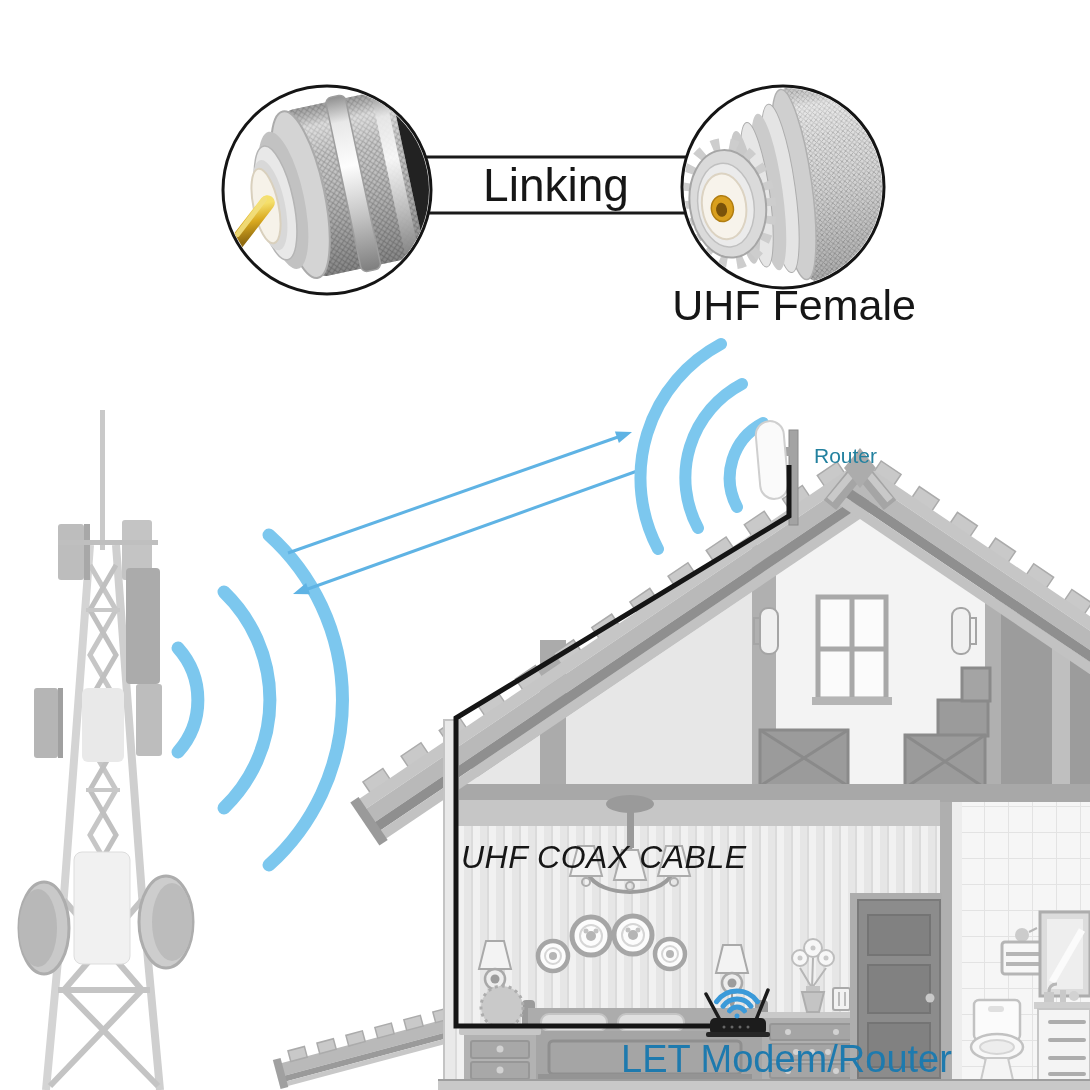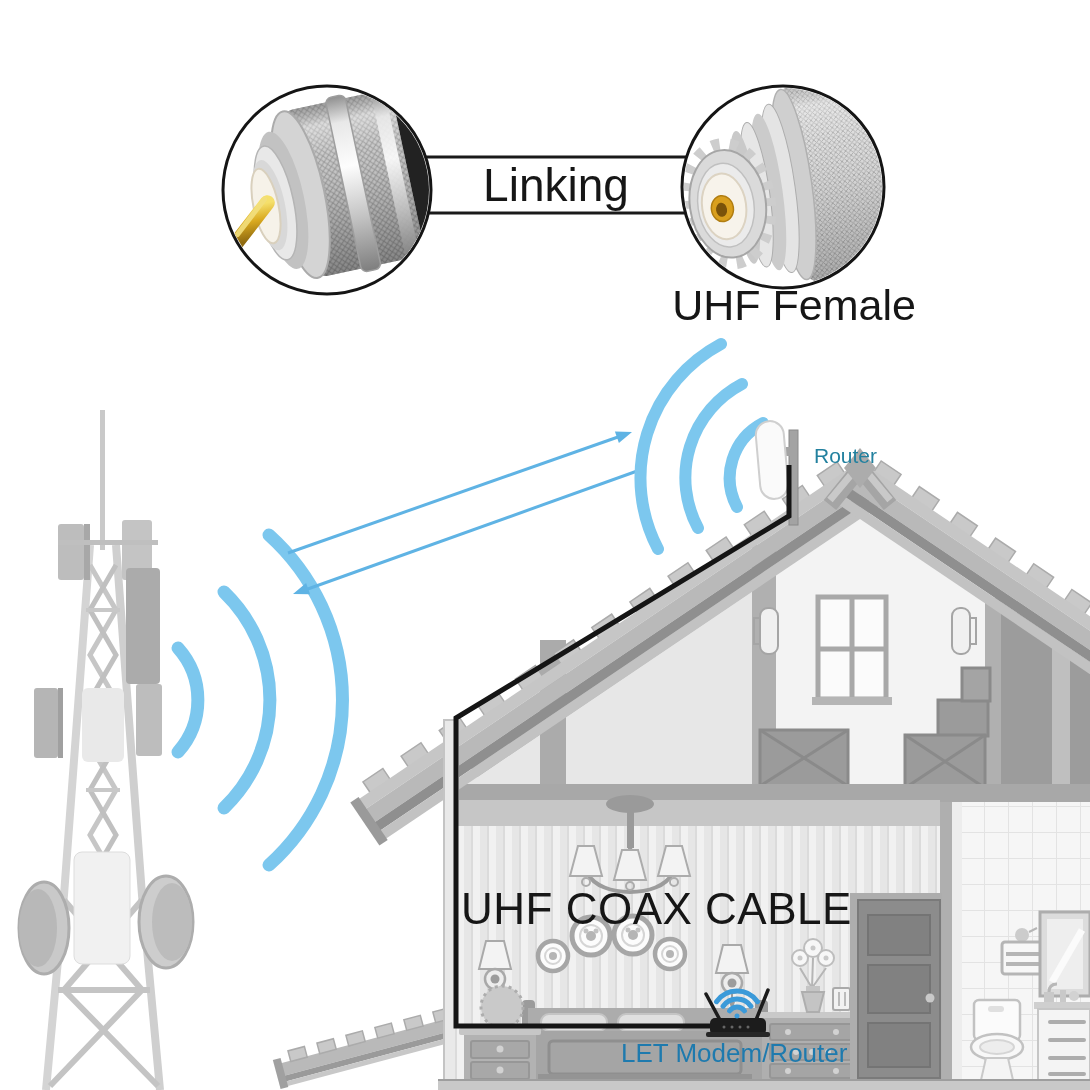--- a/index.html
+++ b/index.html
@@ -4,22 +4,22 @@
 <style>
   html,body{margin:0;padding:0;background:#fff;}
   #stage{position:relative;width:1090px;height:1090px;background:#fff;overflow:hidden;
          font-family:"Liberation Sans",sans-serif;}
   #art{position:absolute;left:0;top:0;}
   .lbl{position:absolute;white-space:nowrap;color:var(--label-black,#161616);}
   .lbl-linking{left:556px;top:157px;height:56px;line-height:56px;font-size:46px;transform:translateX(-50%);}
   .lbl-male{left:307px;top:281px;font-size:43px;transform:translateX(-50%);}
   .lbl-female{left:774px;top:281px;font-size:43px;transform:translateX(-50%);margin-left:20px;}
   .lbl-antenna{left:814px;top:444px;font-size:21px;color:var(--antenna-text,#23819F);}
-  .lbl-coax{left:461px;top:884px;font-size:44px;letter-spacing:.5px;}
-  .lbl-modem{left:621px;top:1038px;font-size:26px;color:var(--modem-text,#1E7AAE);}
+  .lbl-coax{left:461px;top:839px;font-size:32px;letter-spacing:.5px;font-style:italic;}
+  .lbl-modem{left:621px;top:1038px;font-size:38px;color:var(--modem-text,#1E7AAE);}
   .sig-arc{stroke:var(--signal-blue,#7CC7EE);fill:none;stroke-linecap:round;}
   .arrow-line{stroke:var(--arrow-blue,#5FB3E4);fill:none;}
   .arrow-head{fill:var(--arrow-blue,#5FB3E4);}
   .wifi-arc{stroke:var(--wifi-blue,#3B9AD9);fill:none;stroke-linecap:round;}
   .wifi-dot{fill:var(--wifi-blue,#3B9AD9);}
   .cable{stroke:var(--cable-black,#151515);fill:none;}
 </style>
 </head>
 <body>
 

